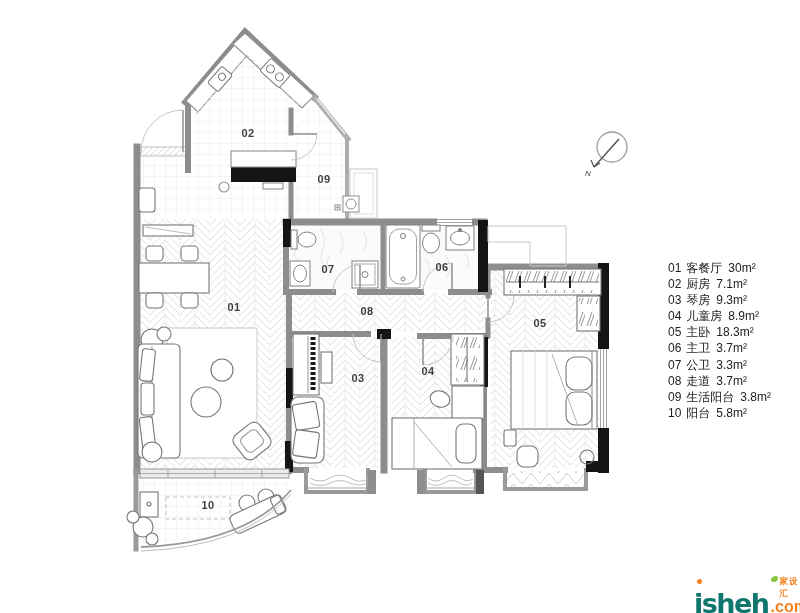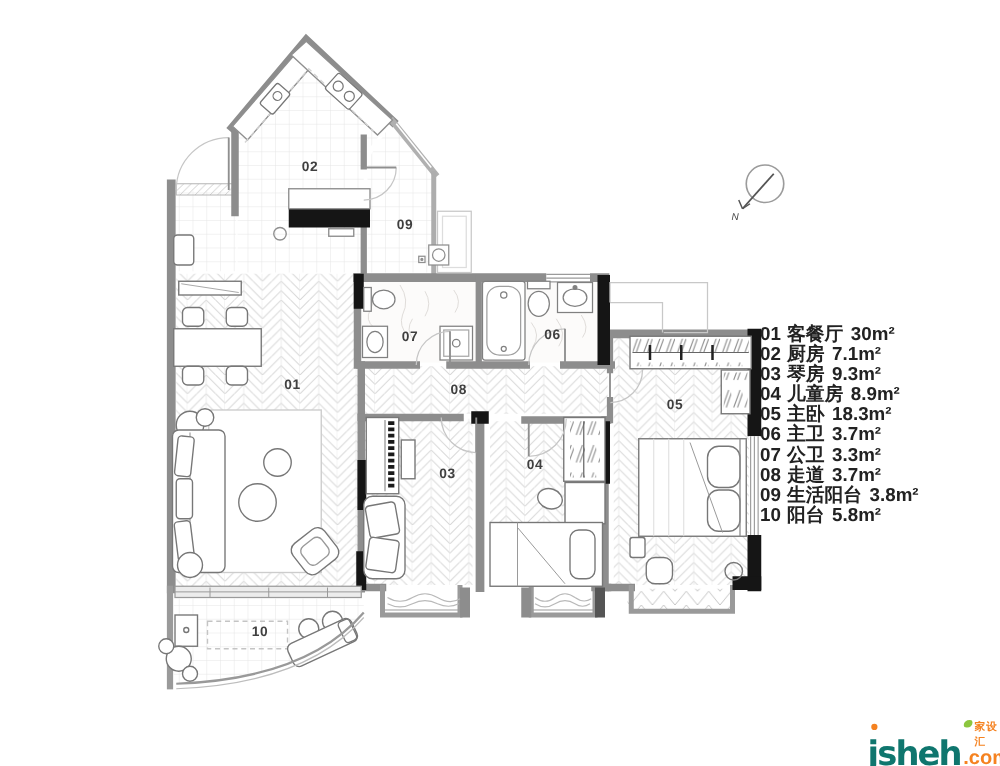--- a/index.html
+++ b/index.html
@@ -1,22 +1,22 @@
 <!DOCTYPE html>
 <html><head>
 <meta charset="utf-8">
 <style>
   html,body{margin:0;padding:0;background:#fff;}
   .stage{position:relative;width:800px;height:613px;background:#fff;overflow:hidden;
          font-family:"Liberation Sans","DejaVu Sans",sans-serif;}
   svg text.rl{fill:#3f3f3f;font-size:11px;font-weight:600;letter-spacing:.5px;
               font-family:"Liberation Sans","DejaVu Sans",sans-serif;text-anchor:middle;}
   svg text.north{fill:#444;font-size:8px;font-style:italic;text-anchor:middle;}
-  .legend{position:absolute;left:608px;top:260px;color:#222;font-size:15px;
-          font-weight:700;line-height:16.1px;white-space:nowrap;}
+  .legend{position:absolute;left:668px;top:260px;color:#222;font-size:12px;
+          font-weight:400;line-height:16.1px;white-space:nowrap;}
   .legend .row span{display:inline-block;}
   .legend .num{margin-right:5px;}
   .legend .area{margin-left:6px;}
   .wm{position:absolute;left:694px;top:576px;display:flex;align-items:flex-end;}
   .wm .brand{font-size:27px;font-weight:800;color:#0f766e;letter-spacing:-1.5px;
              line-height:26px;font-family:"DejaVu Sans","Liberation Sans",sans-serif;}
   .wm .jdot{position:absolute;left:3px;top:3px;width:5px;height:5px;border-radius:50%;
             background:#f58220;}
   .wm .stack{display:flex;flex-direction:column;align-items:flex-start;margin-left:2px;
              padding-bottom:1px;}

